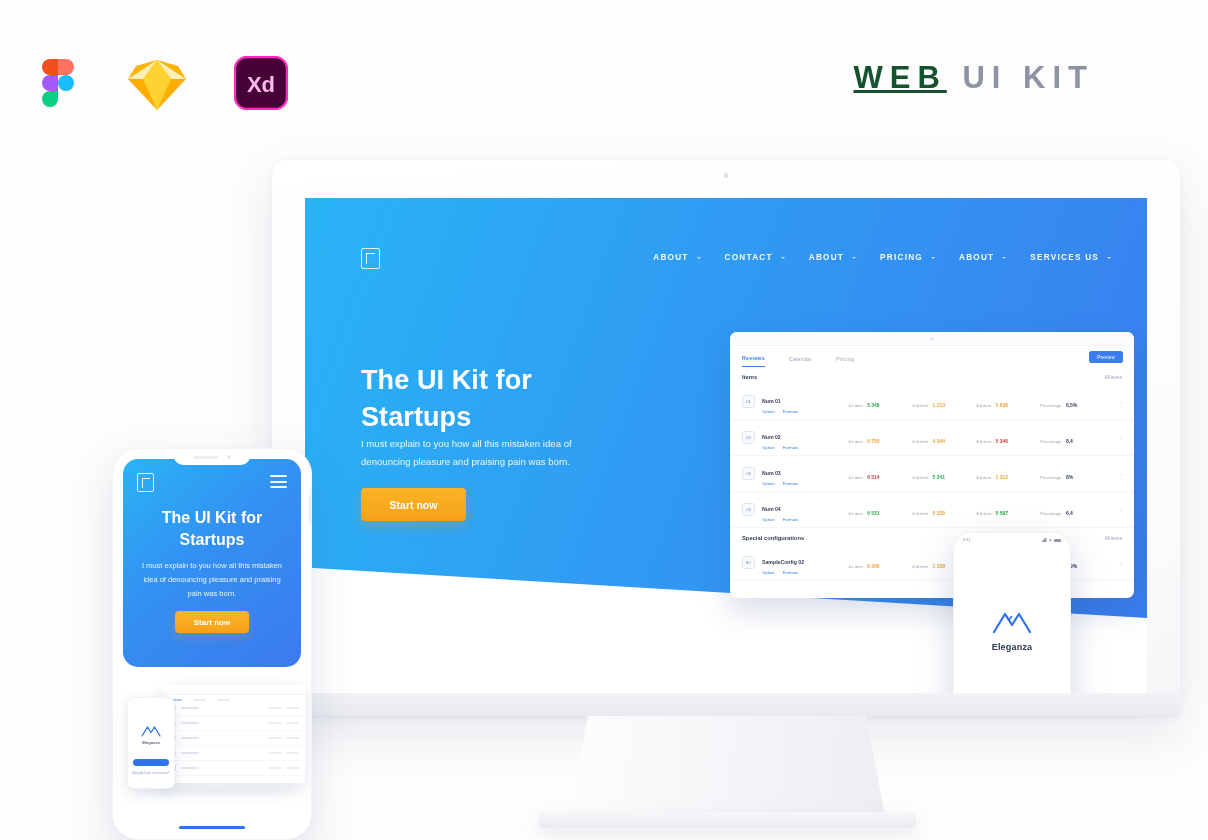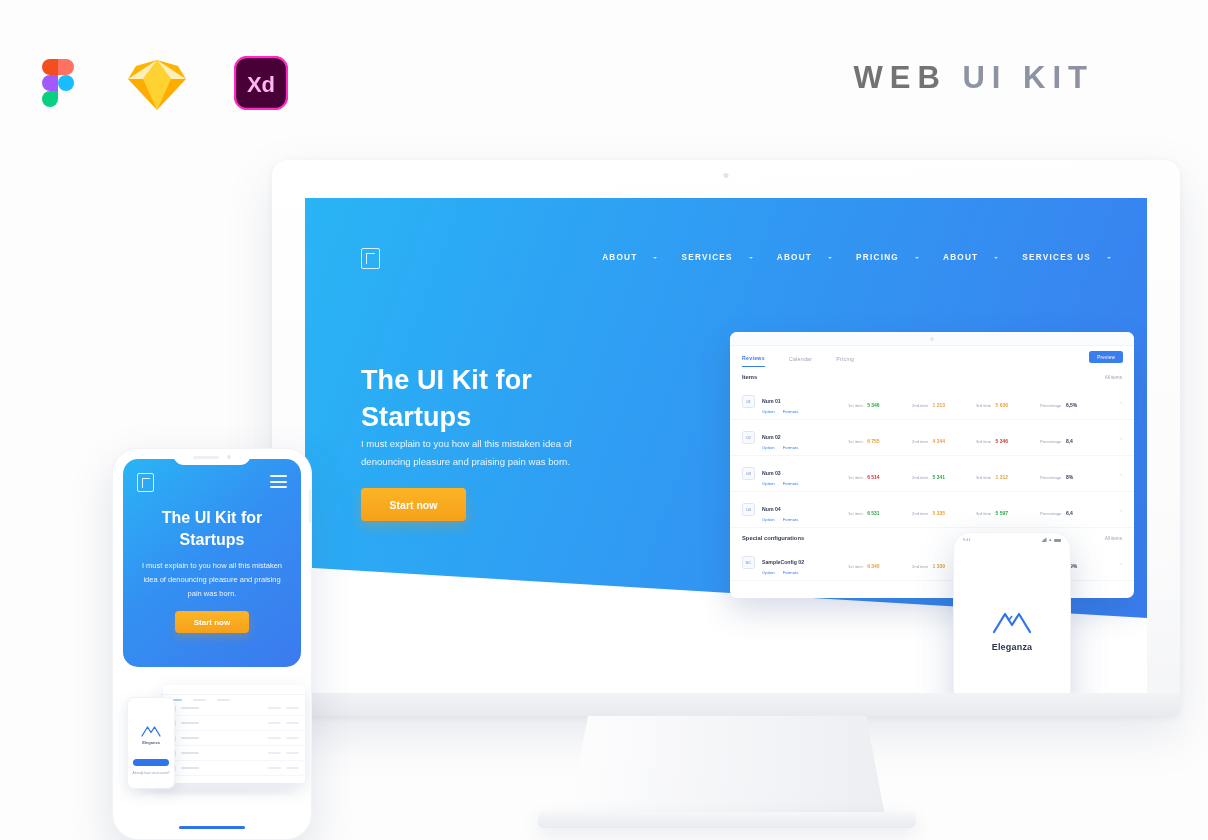--- a/index.html
+++ b/index.html
@@ -17,21 +17,21 @@
   .logo-row {
     position: absolute; left: 22px; top: 52px;
     display: flex; align-items: center; gap: 46px;
   }
   .logo-wrap { display: block; }
 
   .kit-title {
     position: absolute; right: 128px; top: 60px;
     font-size: 31px; letter-spacing: 7px; white-space: nowrap;
   }
-  .kit-title .kt-bold { font-weight: bold; color: #737373; }
+  .kit-title .kt-bold { font-weight: bold; color: #14532d; text-decoration: underline; }
   .kit-title .kt-light { font-weight: bold; color: #8d93a3; }
 
   
   .monitor {
     position: absolute; left: 272px; top: 160px;
     width: 908px; height: 556px;
     background: linear-gradient(177deg,#ffffff 0%,#fbfbfc 70%,#f4f5f7 100%);
     border-radius: 16px 16px 5px 5px;
     box-shadow: 0 18px 48px rgba(80,95,130,.13), 0 2px 6px rgba(80,95,130,.07);
   }
@@ -71,21 +71,21 @@
     border: 1.4px solid rgba(255,255,255,.85);
     border-right: none; border-bottom: none;
   }
 
   .nav {
     position: absolute; right: 36px; top: 55px;
     display: flex; gap: 24px; align-items: center;
   }
   .nav-item {
     color: #ffffff; font-size: 8.2px; letter-spacing: 1.25px;
-    font-weight: bold; display: flex; align-items: center; gap: 16px;
+    font-weight: bold; display: flex; align-items: center; gap: 8px;
     white-space: nowrap; opacity: .96;
   }
   .nav-caret {
     width: 0; height: 0; border-left: 2.6px solid transparent;
     border-right: 2.6px solid transparent;
     border-top: 2.8px solid rgba(255,255,255,.72);
   }
 
   .hero-title {
     position: absolute; left: 56px; top: 164px;
@@ -358,21 +358,21 @@
         <div class="site-logo">
             <i></i>
           </div>
 
         <nav class="nav">
           <span class="nav-item">
             <span>ABOUT</span>
             <span class="nav-caret"></span>
           </span>
           <span class="nav-item">
-            <span>SERVICES</span>
+            <span>CONTACT</span>
             <span class="nav-caret"></span>
           </span>
           <span class="nav-item">
             <span>ABOUT</span>
             <span class="nav-caret"></span>
           </span>
           <span class="nav-item">
             <span>PRICING</span>
             <span class="nav-caret"></span>
           </span>

